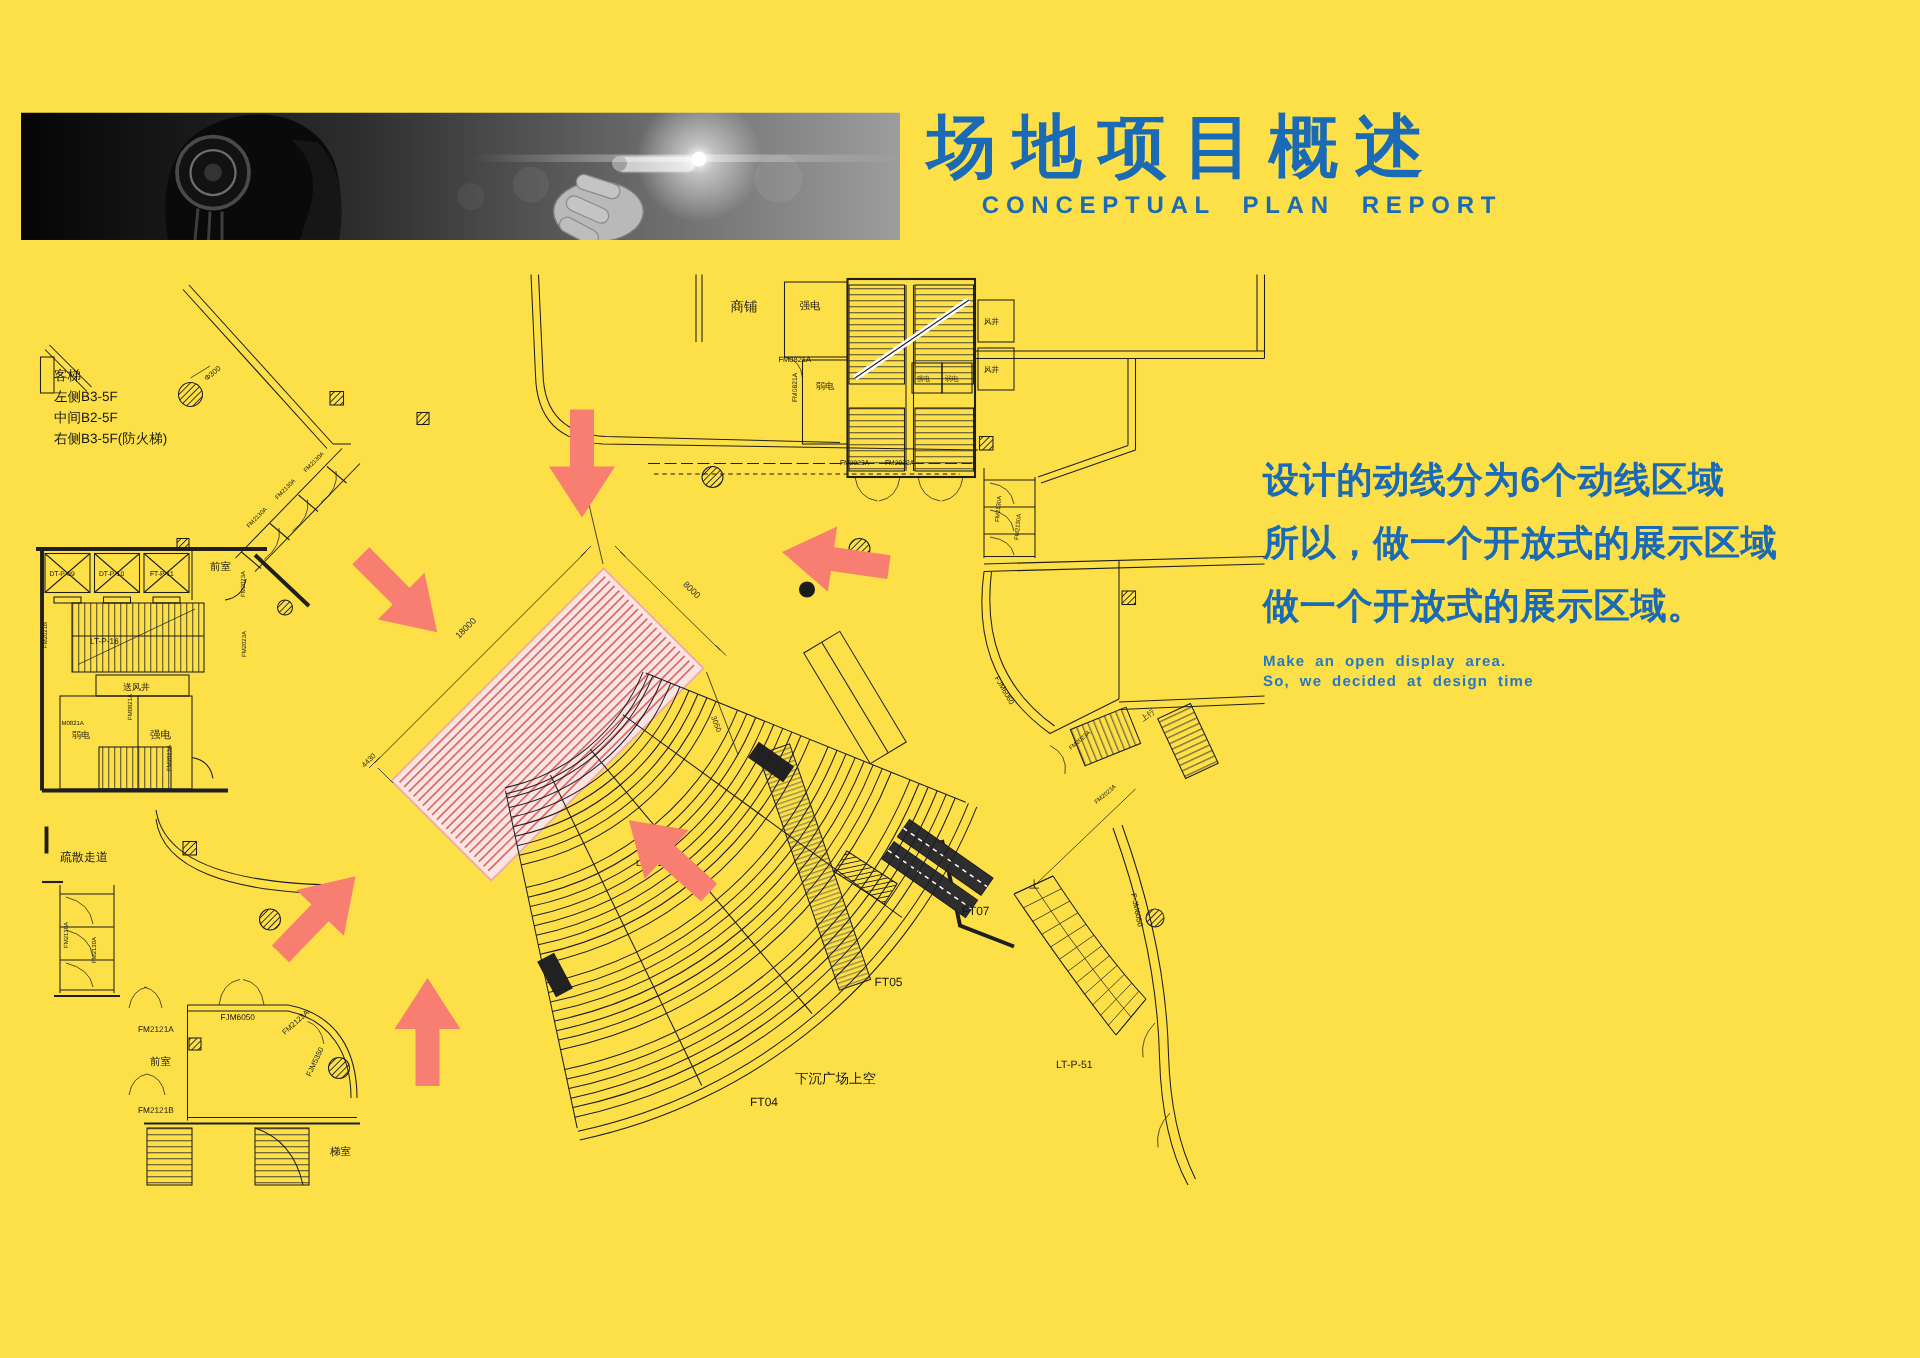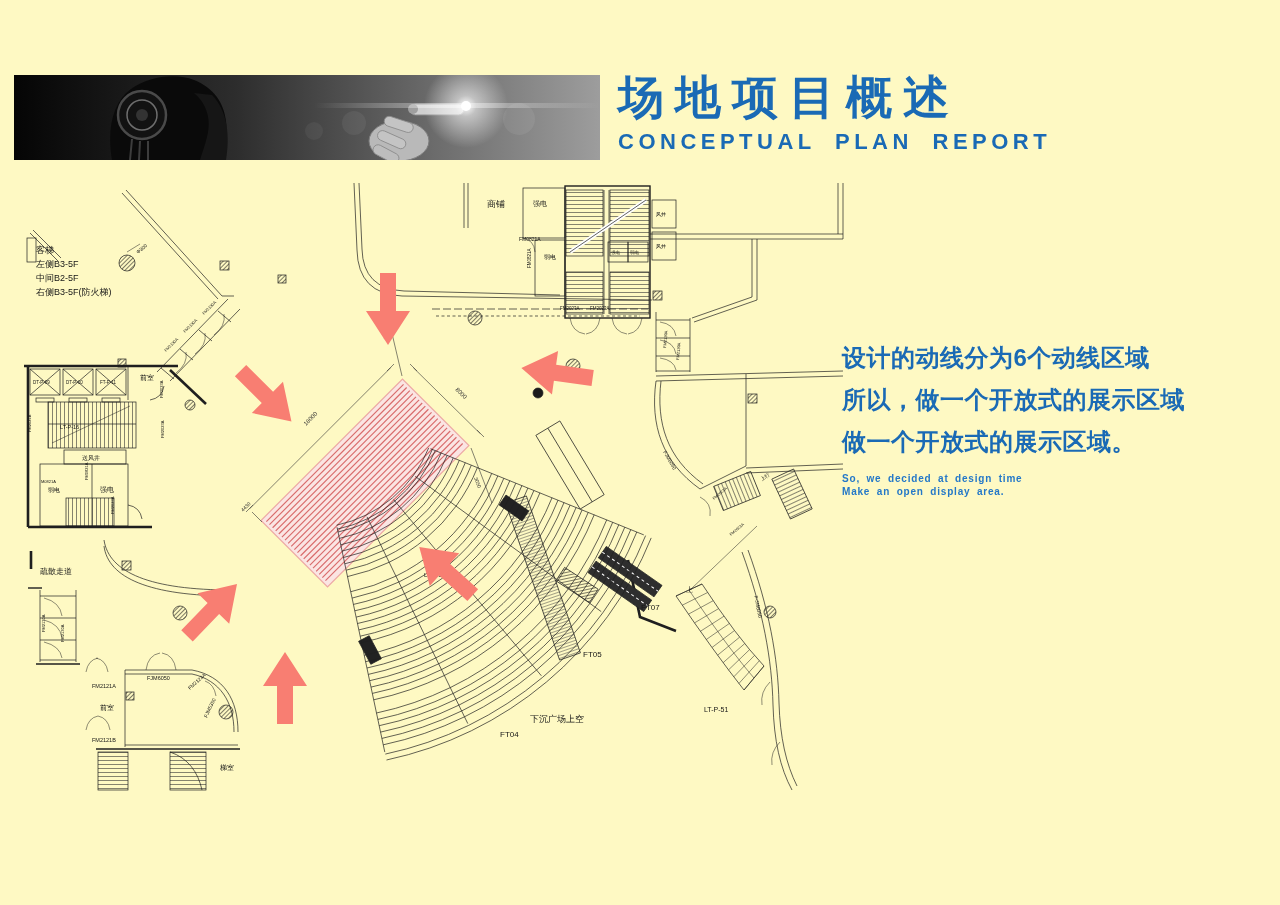--- a/index.html
+++ b/index.html
@@ -1,25 +1,25 @@
 <!DOCTYPE html>
 <html style="--accent: #1a6ab5;"><head>
 <meta charset="utf-8">
 <style>
   html,body{margin:0;padding:0;background:#fff;}
-  .page{position:relative;width:1280px;height:905px;background:#fef9c3;overflow:hidden;
+  .page{position:relative;width:1280px;height:905px;background:#fde047;overflow:hidden;
         font-family:"Liberation Sans",sans-serif;}
   .banner{position:absolute;left:14px;top:75px;width:586px;height:85px;}
   .banner svg{display:block;width:100%;height:100%;}
   .title-block{position:absolute;left:618px;top:72px;width:420px;}
   .title-cn{font-size:46px;font-weight:bold;color:var(--accent,#1a6ab5);
             letter-spacing:11px;line-height:1.1;white-space:nowrap;}
-  .title-en{margin-top:6px;font-size:22px;font-weight:bold;color:var(--accent,#1a6ab5);
-            letter-spacing:4.5px;word-spacing:9px;white-space:nowrap;}
-  .desc{position:absolute;left:842px;top:300px;width:390px;margin-top:37px;}
+  .title-en{margin-top:6px;font-size:16px;font-weight:bold;color:var(--accent,#1a6ab5);
+            letter-spacing:4.5px;word-spacing:9px;white-space:nowrap;text-align:center;}
+  .desc{position:absolute;left:842px;top:300px;width:390px;}
   .desc-cn div{font-size:24px;font-weight:bold;color:var(--accent,#1a6ab5);
                line-height:42px;letter-spacing:0.5px;white-space:nowrap;}
   .desc-en{margin-top:9px;}
   .desc-en div{font-size:10px;font-weight:bold;color:#2478c8;line-height:13px;
                letter-spacing:0.8px;word-spacing:3px;white-space:nowrap;}
   #plan{position:absolute;left:0;top:170px;width:845px;height:645px;
         stroke:#1f1f1f;fill:none;stroke-width:.7;}
   #plan .hv{stroke-width:2.6;}
   #plan .h15{stroke-width:1.4;}
   #plan .dsh{stroke-dasharray:8 3;}
@@ -86,22 +86,22 @@
     <div class="title-en">CONCEPTUAL PLAN REPORT</div>
   </div>
 
   <div class="desc">
     <div class="desc-cn">
       <div>设计的动线分为6个动线区域</div>
       <div>所以，做一个开放式的展示区域</div>
       <div>做一个开放式的展示区域。</div>
     </div>
     <div class="desc-en">
+      <div>Make an open display area.</div>
       <div>So, we decided at design time</div>
-      <div>Make an open display area.</div>
     </div>
   </div>
 
   <svg id="plan" viewBox="0 170 845 645">
     <defs>
       <pattern id="ph" width="3" height="3" patternUnits="userSpaceOnUse" patternTransform="rotate(45)">
         <line x1="0" y1="0" x2="0" y2="3" stroke="#111" stroke-width="1.1"></line>
       </pattern>
       <pattern id="pv" width="4" height="4" patternUnits="userSpaceOnUse">
         <line x1="0.5" y1="0" x2="0.5" y2="4" stroke="#333" stroke-width="0.6"></line>

